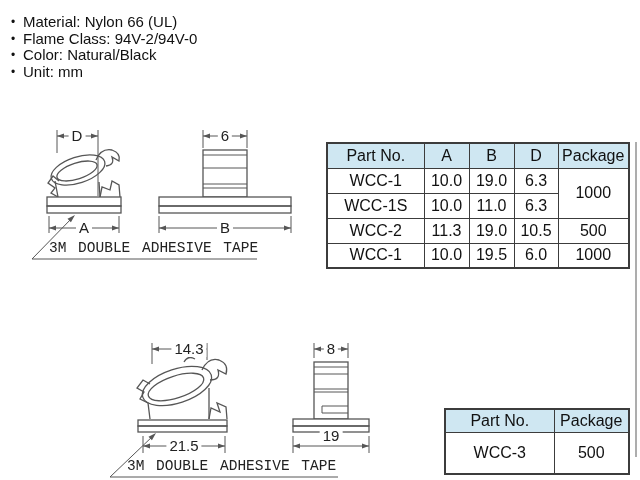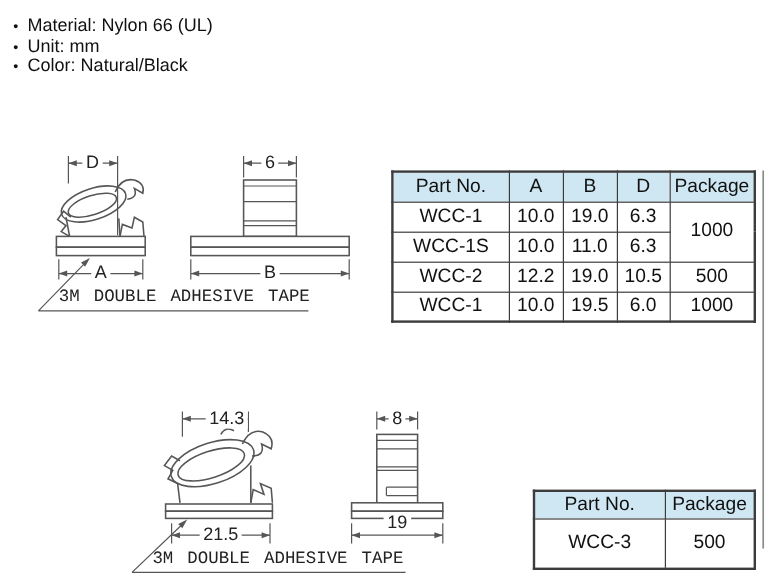--- a/index.html
+++ b/index.html
@@ -46,22 +46,23 @@
   #spec-table tr { height:25px; }
   #package-table { left:444px; top:408px; width:184px; }
   #package-table tr.hd { height:23px; }
   #package-table tr.dt { height:42px; }
 </style>
 </head>
 <body>
 
 <ul class="notes">
   <li>Material: Nylon 66 (UL)</li>
+  <li>Flame Class: 94V-2/94V-0</li>
+  <li>Color: Natural/Black</li>
   <li>Unit: mm</li>
-  <li>Color: Natural/Black</li>
 </ul>
 
 <svg class="lineart" width="640" height="480" viewBox="0 0 640 480">
   <defs>
     <pattern id="hatchA" width="6" height="7" patternUnits="userSpaceOnUse">
       <line x1="0" y1="7" x2="6" y2="0" stroke="#565656" stroke-width="1.1"></line>
     </pattern>
     <pattern id="hatchB" width="9" height="6" patternUnits="userSpaceOnUse">
       <line x1="1" y1="6" x2="8" y2="0" stroke="#565656" stroke-width="1.1"></line>
     </pattern>
@@ -187,21 +188,21 @@
       <td rowspan="2">1000</td>
     </tr>
     <tr>
       <td>WCC-1S</td>
       <td>10.0</td>
       <td>11.0</td>
       <td>6.3</td>
     </tr>
     <tr>
       <td>WCC-2</td>
-      <td>12.2</td>
+      <td>11.3</td>
       <td>19.0</td>
       <td>10.5</td>
       <td>500</td>
     </tr>
     <tr>
       <td>WCC-1</td>
       <td>10.0</td>
       <td>19.5</td>
       <td>6.0</td>
       <td>1000</td>

